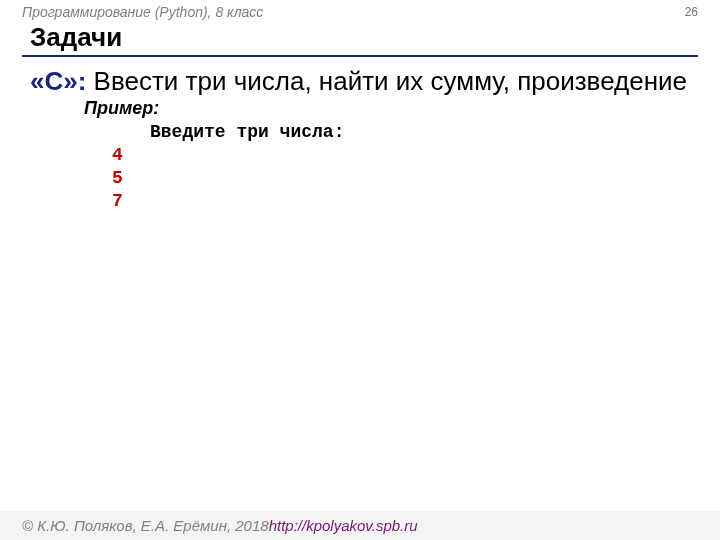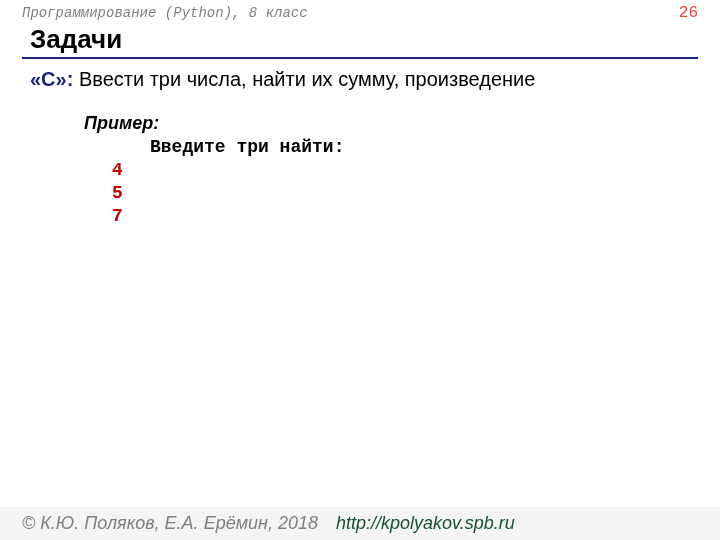--- a/index.html
+++ b/index.html
@@ -12,104 +12,102 @@
     overflow: hidden;
   }
   .header-bar {
     display: flex;
     justify-content: space-between;
     align-items: center;
     padding: 4px 22px 2px 22px;
     color: #808080;
     font-style: italic;
     font-size: 14px;
-    font-family: Liberation Mono, monospace;
   }
   .page-num {
     font-style: normal;
-    color: #ef4444;
-    font-size: 16px;
+    color: #737373;
+    font-size: 12px;
   }
   .title {
     font-size: 26px;
     font-weight: bold;
     color: #000;
     padding: 0 6px 2px 30px;
   }
   .title-rule {
     margin: 0 22px 8px 22px;
     border: none;
     border-top: 2px solid #1a237e;
   }
   .body {
     padding: 0 30px 0 30px;
   }
   .task-text {
-    font-size: 20px;
+    font-size: 26px;
     line-height: 1.28;
     color: #000;
   }
   .task-label {
     color: #1a237e;
     font-weight: bold;
   }
   .task-indent {
     padding-left: 54px;
   }
   .example-label {
     font-style: italic;
     font-weight: bold;
     font-size: 18px;
     color: #000;
-    margin-top: 20px;
+    margin-top: 0;
     padding-left: 54px;
   }
   .code-block {
     font-family: "Courier New", Courier, monospace;
     font-size: 18px;
     font-weight: bold;
     line-height: 1.28;
     padding-left: 82px;
     margin-top: 2px;
     white-space: pre;
   }
   .code-prompt { padding-left: 38px; }
   .red { color: #c00000; }
   .footer {
     position: absolute;
     left: 0;
     right: 0;
     bottom: 0;
     padding: 6px 22px;
-    font-size: 18px;
+    font-size: 15px;
     color: #808080;
     font-style: italic;
     background: #f4f4f4;
     display: flex;
-    gap: 18px;
   }
-  .footer a { color: #14532d; text-decoration: none; }
+  .footer a { color: #701a75; text-decoration: none; }
 </style>
 </head>
 <body>
 
 <div class="header-bar">
   <span>Программирование (Python), 8 класс</span>
   <span class="page-num">26</span>
 </div>
 
 <div class="title">Задачи</div>
 <hr class="title-rule">
 
 <div class="body">
   <div class="task-text">
     <span class="task-label">«C»:</span><span> Ввести три числа, найти их сумму, произведение</span>
   </div>
 
   <div class="example-label">Пример:</div>
 
-  <div class="code-block"><div class="code-prompt">Введите три найти:</div><div class="red">4</div><div class="red">5</div><div class="red">7</div></div>
+  <div class="code-block"><div class="code-prompt">Введите три числа:</div><div class="red">4</div><div class="red">5</div><div class="red">7</div></div>
 </div>
 
 <div class="footer">
   <span>© К.Ю. Поляков, Е.А. Ерёмин, 2018</span>
   <a>http://kpolyakov.spb.ru</a>
 </div>
 
 </body></html>

